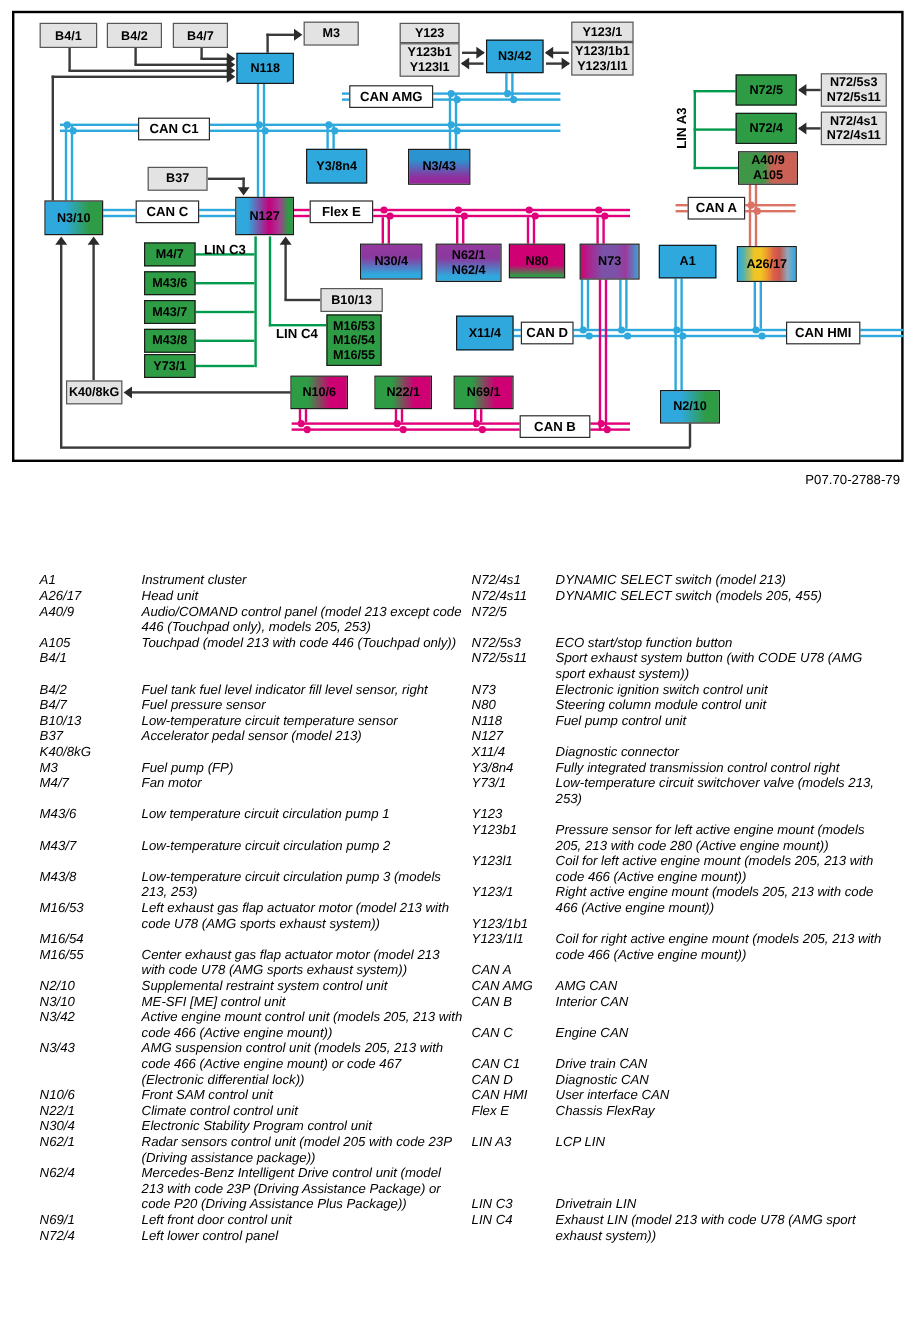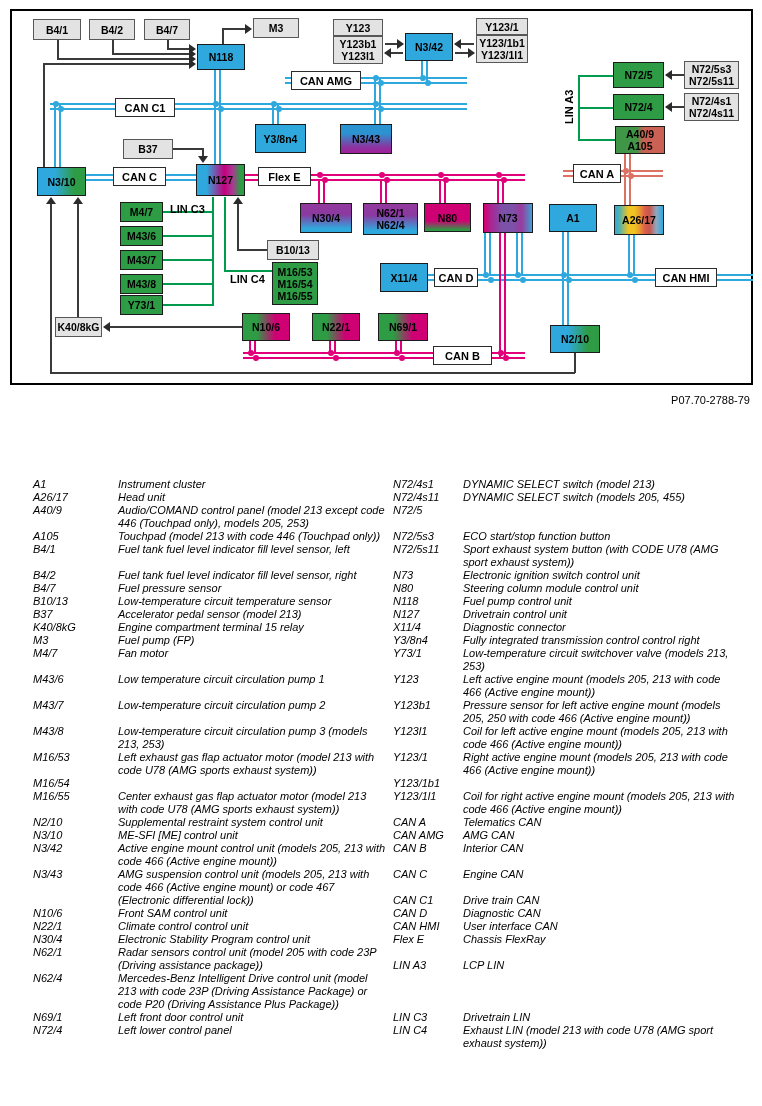--- a/index.html
+++ b/index.html
@@ -315,41 +315,39 @@
       <div class="lrow">
         <span class="lcode" style="width: 85px;">A40/9</span>
         <span class="ldesc">Audio/COMAND control panel (model 213 except code 446 (Touchpad only), models 205, 253)</span>
       </div>
       <div class="lrow">
         <span class="lcode" style="width: 85px;">A105</span>
         <span class="ldesc">Touchpad (model 213 with code 446 (Touchpad only))</span>
       </div>
       <div class="lrow">
         <span class="lcode" style="width: 85px;">B4/1</span>
-        <span class="ldesc">Fuel tank fuel level indicator fill level sensor, left</span>
       </div>
       <div class="lrow" style="margin-top: 13px;">
         <span class="lcode" style="width: 85px;">B4/2</span>
         <span class="ldesc">Fuel tank fuel level indicator fill level sensor, right</span>
       </div>
       <div class="lrow">
         <span class="lcode" style="width: 85px;">B4/7</span>
         <span class="ldesc">Fuel pressure sensor</span>
       </div>
       <div class="lrow">
         <span class="lcode" style="width: 85px;">B10/13</span>
         <span class="ldesc">Low-temperature circuit temperature sensor</span>
       </div>
       <div class="lrow">
         <span class="lcode" style="width: 85px;">B37</span>
         <span class="ldesc">Accelerator pedal sensor (model 213)</span>
       </div>
       <div class="lrow">
         <span class="lcode" style="width: 85px;">K40/8kG</span>
-        <span class="ldesc">Engine compartment terminal 15 relay</span>
       </div>
       <div class="lrow">
         <span class="lcode" style="width: 85px;">M3</span>
         <span class="ldesc">Fuel pump (FP)</span>
       </div>
       <div class="lrow">
         <span class="lcode" style="width: 85px;">M4/7</span>
         <span class="ldesc">Fan motor</span>
       </div>
       <div class="lrow" style="margin-top: 13px;">
@@ -447,60 +445,57 @@
       <div class="lrow">
         <span class="lcode" style="width: 70px;">N80</span>
         <span class="ldesc">Steering column module control unit</span>
       </div>
       <div class="lrow">
         <span class="lcode" style="width: 70px;">N118</span>
         <span class="ldesc">Fuel pump control unit</span>
       </div>
       <div class="lrow">
         <span class="lcode" style="width: 70px;">N127</span>
-        <span class="ldesc">Drivetrain control unit</span>
       </div>
       <div class="lrow">
         <span class="lcode" style="width: 70px;">X11/4</span>
         <span class="ldesc">Diagnostic connector</span>
       </div>
       <div class="lrow">
         <span class="lcode" style="width: 70px;">Y3/8n4</span>
         <span class="ldesc">Fully integrated transmission control control right</span>
       </div>
       <div class="lrow">
         <span class="lcode" style="width: 70px;">Y73/1</span>
         <span class="ldesc">Low-temperature circuit switchover valve (models 213, 253)</span>
       </div>
       <div class="lrow">
         <span class="lcode" style="width: 70px;">Y123</span>
-        <span class="ldesc">Left active engine mount (models 205, 213 with code 466 (Active engine mount))</span>
       </div>
       <div class="lrow">
         <span class="lcode" style="width: 70px;">Y123b1</span>
-        <span class="ldesc">Pressure sensor for left active engine mount (models 205, 250 with code 466 (Active engine mount))</span>
+        <span class="ldesc">Pressure sensor for left active engine mount (models 205, 213 with code 280 (Active engine mount))</span>
       </div>
       <div class="lrow">
         <span class="lcode" style="width: 70px;">Y123l1</span>
         <span class="ldesc">Coil for left active engine mount (models 205, 213 with code 466 (Active engine mount))</span>
       </div>
       <div class="lrow">
         <span class="lcode" style="width: 70px;">Y123/1</span>
         <span class="ldesc">Right active engine mount (models 205, 213 with code 466 (Active engine mount))</span>
       </div>
       <div class="lrow">
         <span class="lcode" style="width: 70px;">Y123/1b1</span>
       </div>
       <div class="lrow">
         <span class="lcode" style="width: 70px;">Y123/1l1</span>
         <span class="ldesc">Coil for right active engine mount (models 205, 213 with code 466 (Active engine mount))</span>
       </div>
       <div class="lrow">
         <span class="lcode" style="width: 70px;">CAN A</span>
-        <span class="ldesc">Telematics CAN</span>
       </div>
       <div class="lrow">
         <span class="lcode" style="width: 70px;">CAN AMG</span>
         <span class="ldesc">AMG CAN</span>
       </div>
       <div class="lrow">
         <span class="lcode" style="width: 70px;">CAN B</span>
         <span class="ldesc">Interior CAN</span>
       </div>
       <div class="lrow" style="margin-top: 13px;">

